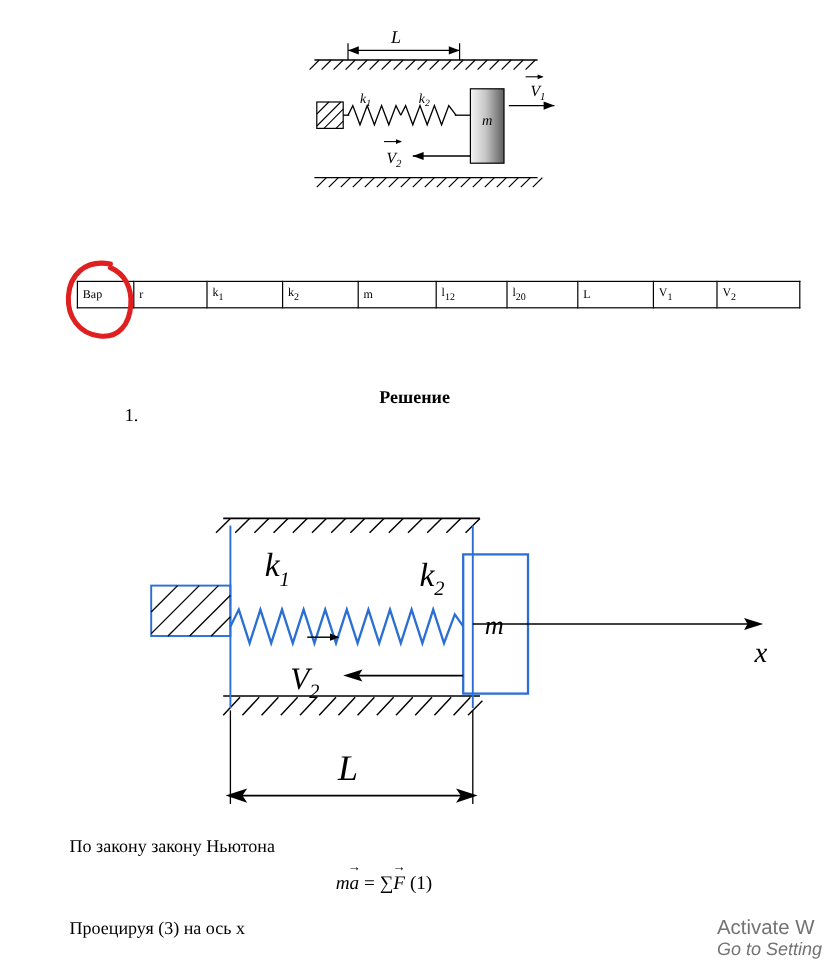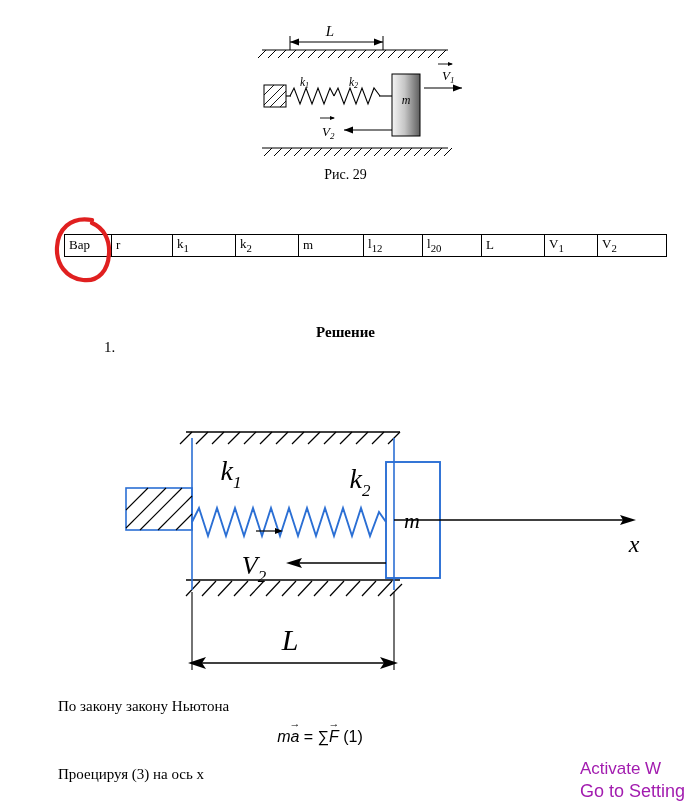--- a/index.html
+++ b/index.html
@@ -32,21 +32,21 @@
     text-align: center;
     font-size: 14px;
   }
 
   
   .vartable {
     position: absolute;
     left: 64px;
     top: 234px;
     border-collapse: collapse;
-    font-size: 13px;
+    font-size: 10px;
   }
   .vartable td {
     border: 1px solid #000;
     padding: 1px 4px 2px 4px;
     height: 18px;
     vertical-align: middle;
     white-space: nowrap;
   }
   .vartable td.c0 { width: 38px; }
   .vartable td.c1 { width: 52px; }
@@ -101,21 +101,21 @@
     top: 698px;
     font-size: 15px;
   }
   .formula {
     position: absolute;
     left: 0;
     top: 728px;
     width: 640px;
     text-align: center;
     font-size: 16px;
-    font-family: Liberation Sans, sans-serif;
+    font-family: Liberation Serif, serif;
   }
   .formula i { font-style: italic; }
   .vecbar {
     position: relative;
     display: inline-block;
   }
   .vecbar::after {
     content: "\2192";
     position: absolute;
     left: 50%;
@@ -130,26 +130,26 @@
     top: 766px;
     font-size: 15px;
   }
 
   
   .watermark {
     position: absolute;
     right: 6px;
     bottom: 4px;
     text-align: left;
-    color: #a21caf;
+    color: #737373;
     font-family: "Liberation Sans", sans-serif;
     line-height: 1.25;
   }
   .watermark .wm1 { font-size: 17px; }
-  .watermark .wm2 { font-size: 18px; }
+  .watermark .wm2 { font-size: 15px; font-style: italic; }
 </style>
 </head>
 <body>
 
 <div class="fig1">
   <svg width="691" height="200" viewBox="0 0 691 200">
 
     <line x1="262" y1="50" x2="448" y2="50" stroke="#000" stroke-width="1.2"></line>
     <g stroke="#000" stroke-width="1">
       <line x1="266" y1="50" x2="258" y2="58"></line>
@@ -235,21 +235,20 @@
     <text x="442" y="80" font-family="Liberation Serif, serif" font-size="13" font-style="italic">V<tspan font-size="9" dy="3">1</tspan></text>
     <line x1="438" y1="64" x2="452" y2="64" stroke="#000" stroke-width="0.9"></line>
     <polygon points="453,64 448,62 448,66" fill="#000"></polygon>
 
     <line x1="392" y1="130" x2="344" y2="130" stroke="#000" stroke-width="1.1"></line>
     <polygon points="344,130 353,126.6 353,133.4" fill="#000"></polygon>
     <text x="322" y="136" font-family="Liberation Serif, serif" font-size="13" font-style="italic">V<tspan font-size="9" dy="3">2</tspan></text>
     <line x1="320" y1="118" x2="334" y2="118" stroke="#000" stroke-width="0.9"></line>
     <polygon points="335,118 330,116 330,120" fill="#000"></polygon>
   </svg>
-  <div class="fig1-caption">Рис. 29</div>
 </div>
 
 <table class="vartable">
   <tbody>
       <tr>
     <td class="c0">Вар</td>
     <td class="c1">r</td>
     <td class="c2"><span>k</span><sub>1</sub></td>
     <td class="c3"><span>k</span><sub>2</sub></td>
     <td class="c4">m</td>

